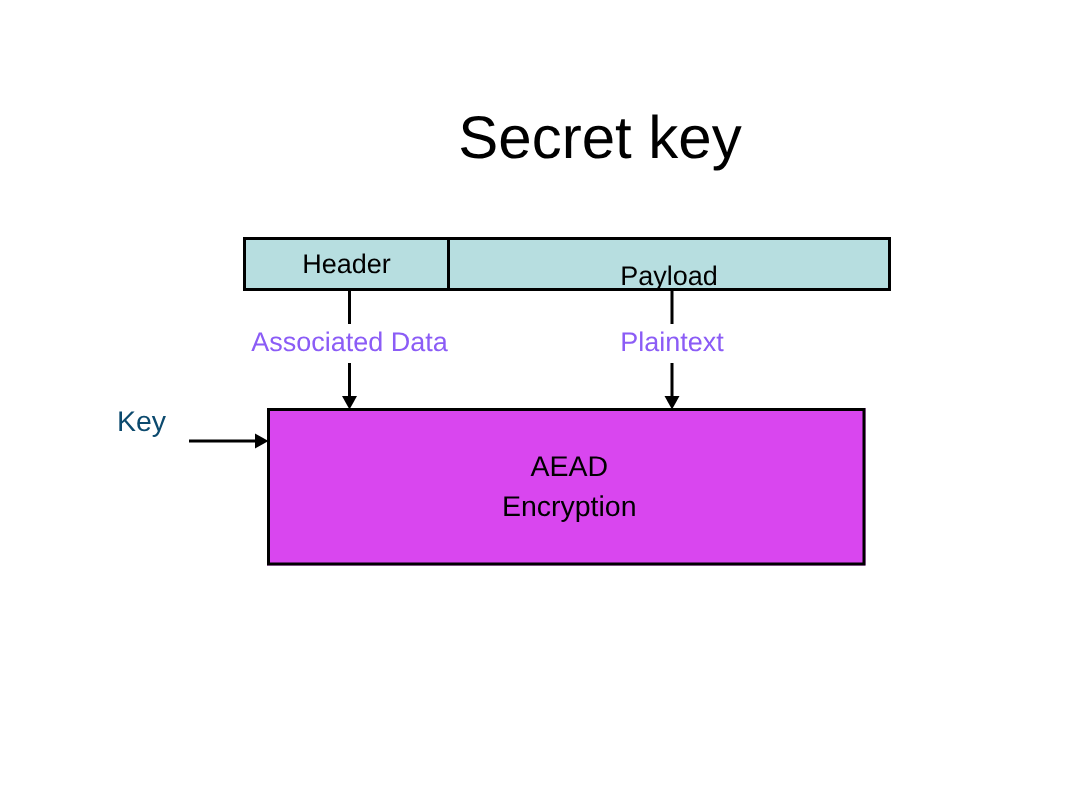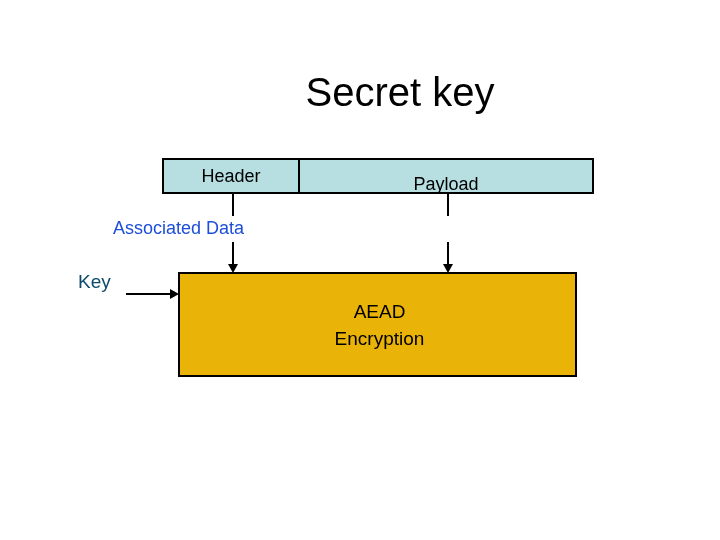--- a/index.html
+++ b/index.html
@@ -65,22 +65,23 @@
   }
   .packet-cell.payload-cell {
     flex: 1 1 auto;
     margin-top: 16px;
   }
 
   
   .mid-label {
     position: absolute;
     font-size: 18px;
-    color: #1d4ed8;
-    white-space: nowrap;
+    color: #8b5cf6;
+    white-space: nowrap;
+    text-align: center;
   }
   .mid-label.associated-data {
     left: 113px;
     top: 218px;
     width: 240px;
   }
   .mid-label.plaintext {
     left: 368px;
     top: 218px;
     width: 160px;
@@ -138,21 +139,21 @@
 
   
   .aead-box {
     position: absolute;
     left: 178px;
     top: 272px;
     width: 399px;
     height: 105px;
     box-sizing: border-box;
     border: 2px solid #000000;
-    background: #eab308;
+    background: #d946ef;
   }
   .aead-text {
     position: absolute;
     left: 0;
     top: 24px;
     width: 399px;
     text-align: center;
     font-size: 19px;
     line-height: 27px;
     color: #000000;
@@ -175,20 +176,21 @@
     </div>
     <div class="packet-cell payload-cell">
       <span>Payload</span>
     </div>
   </div>
 
   <div class="v-line ad-top"></div>
 
   <div class="mid-label associated-data">Associated Data</div>
 
+  <div class="mid-label plaintext">Plaintext</div>
 
   <div class="v-line pt-top"></div>
 
   <div class="v-line ad-bot"></div>
   <div class="arrow-down ad"></div>
 
   <div class="v-line pt-bot"></div>
   <div class="arrow-down pt"></div>
 
   <div class="key-label">Key</div>

